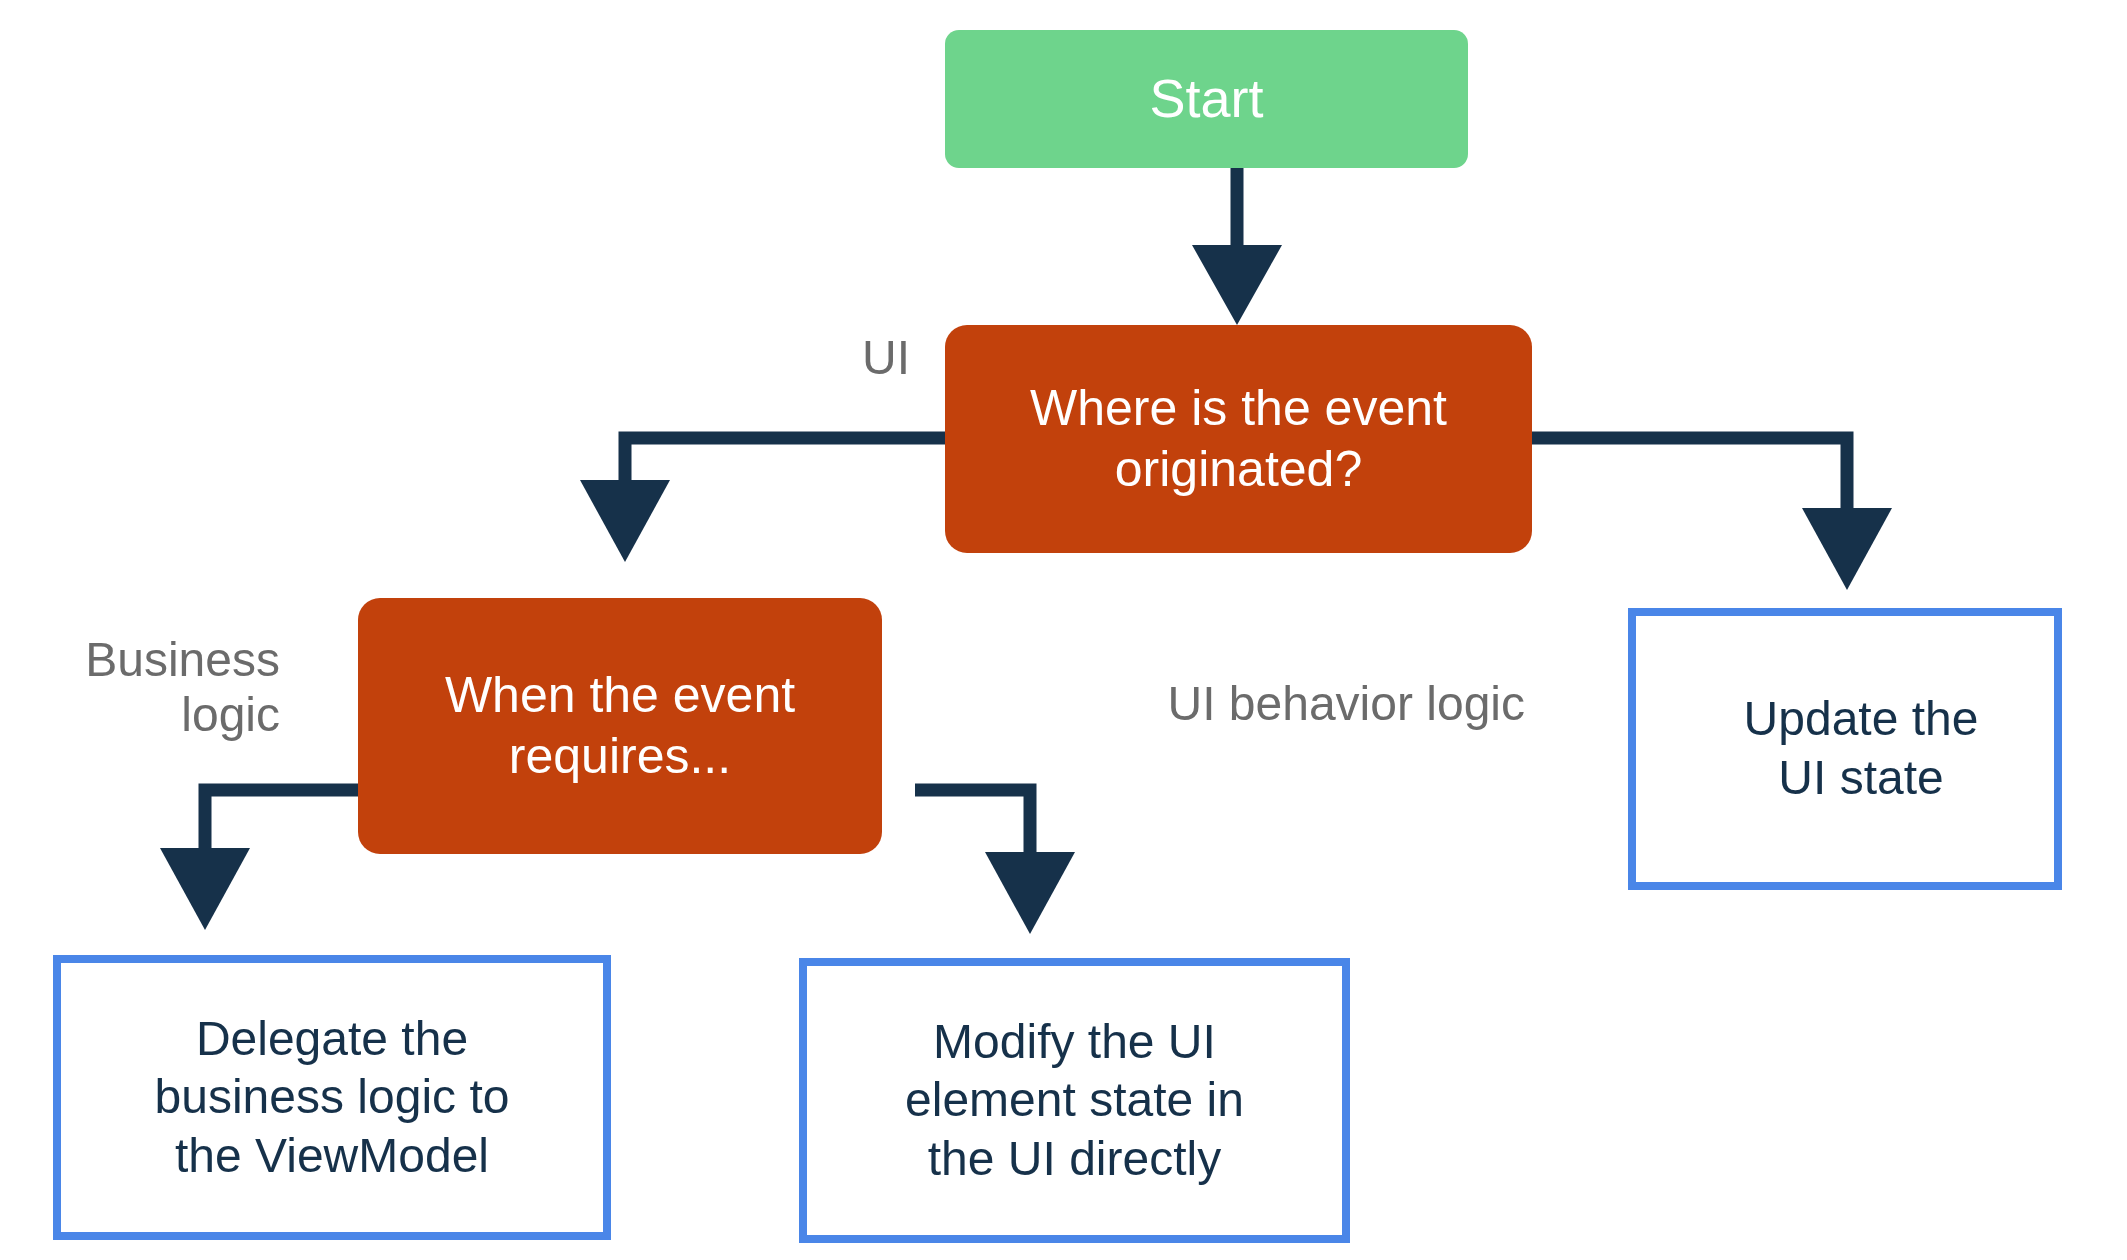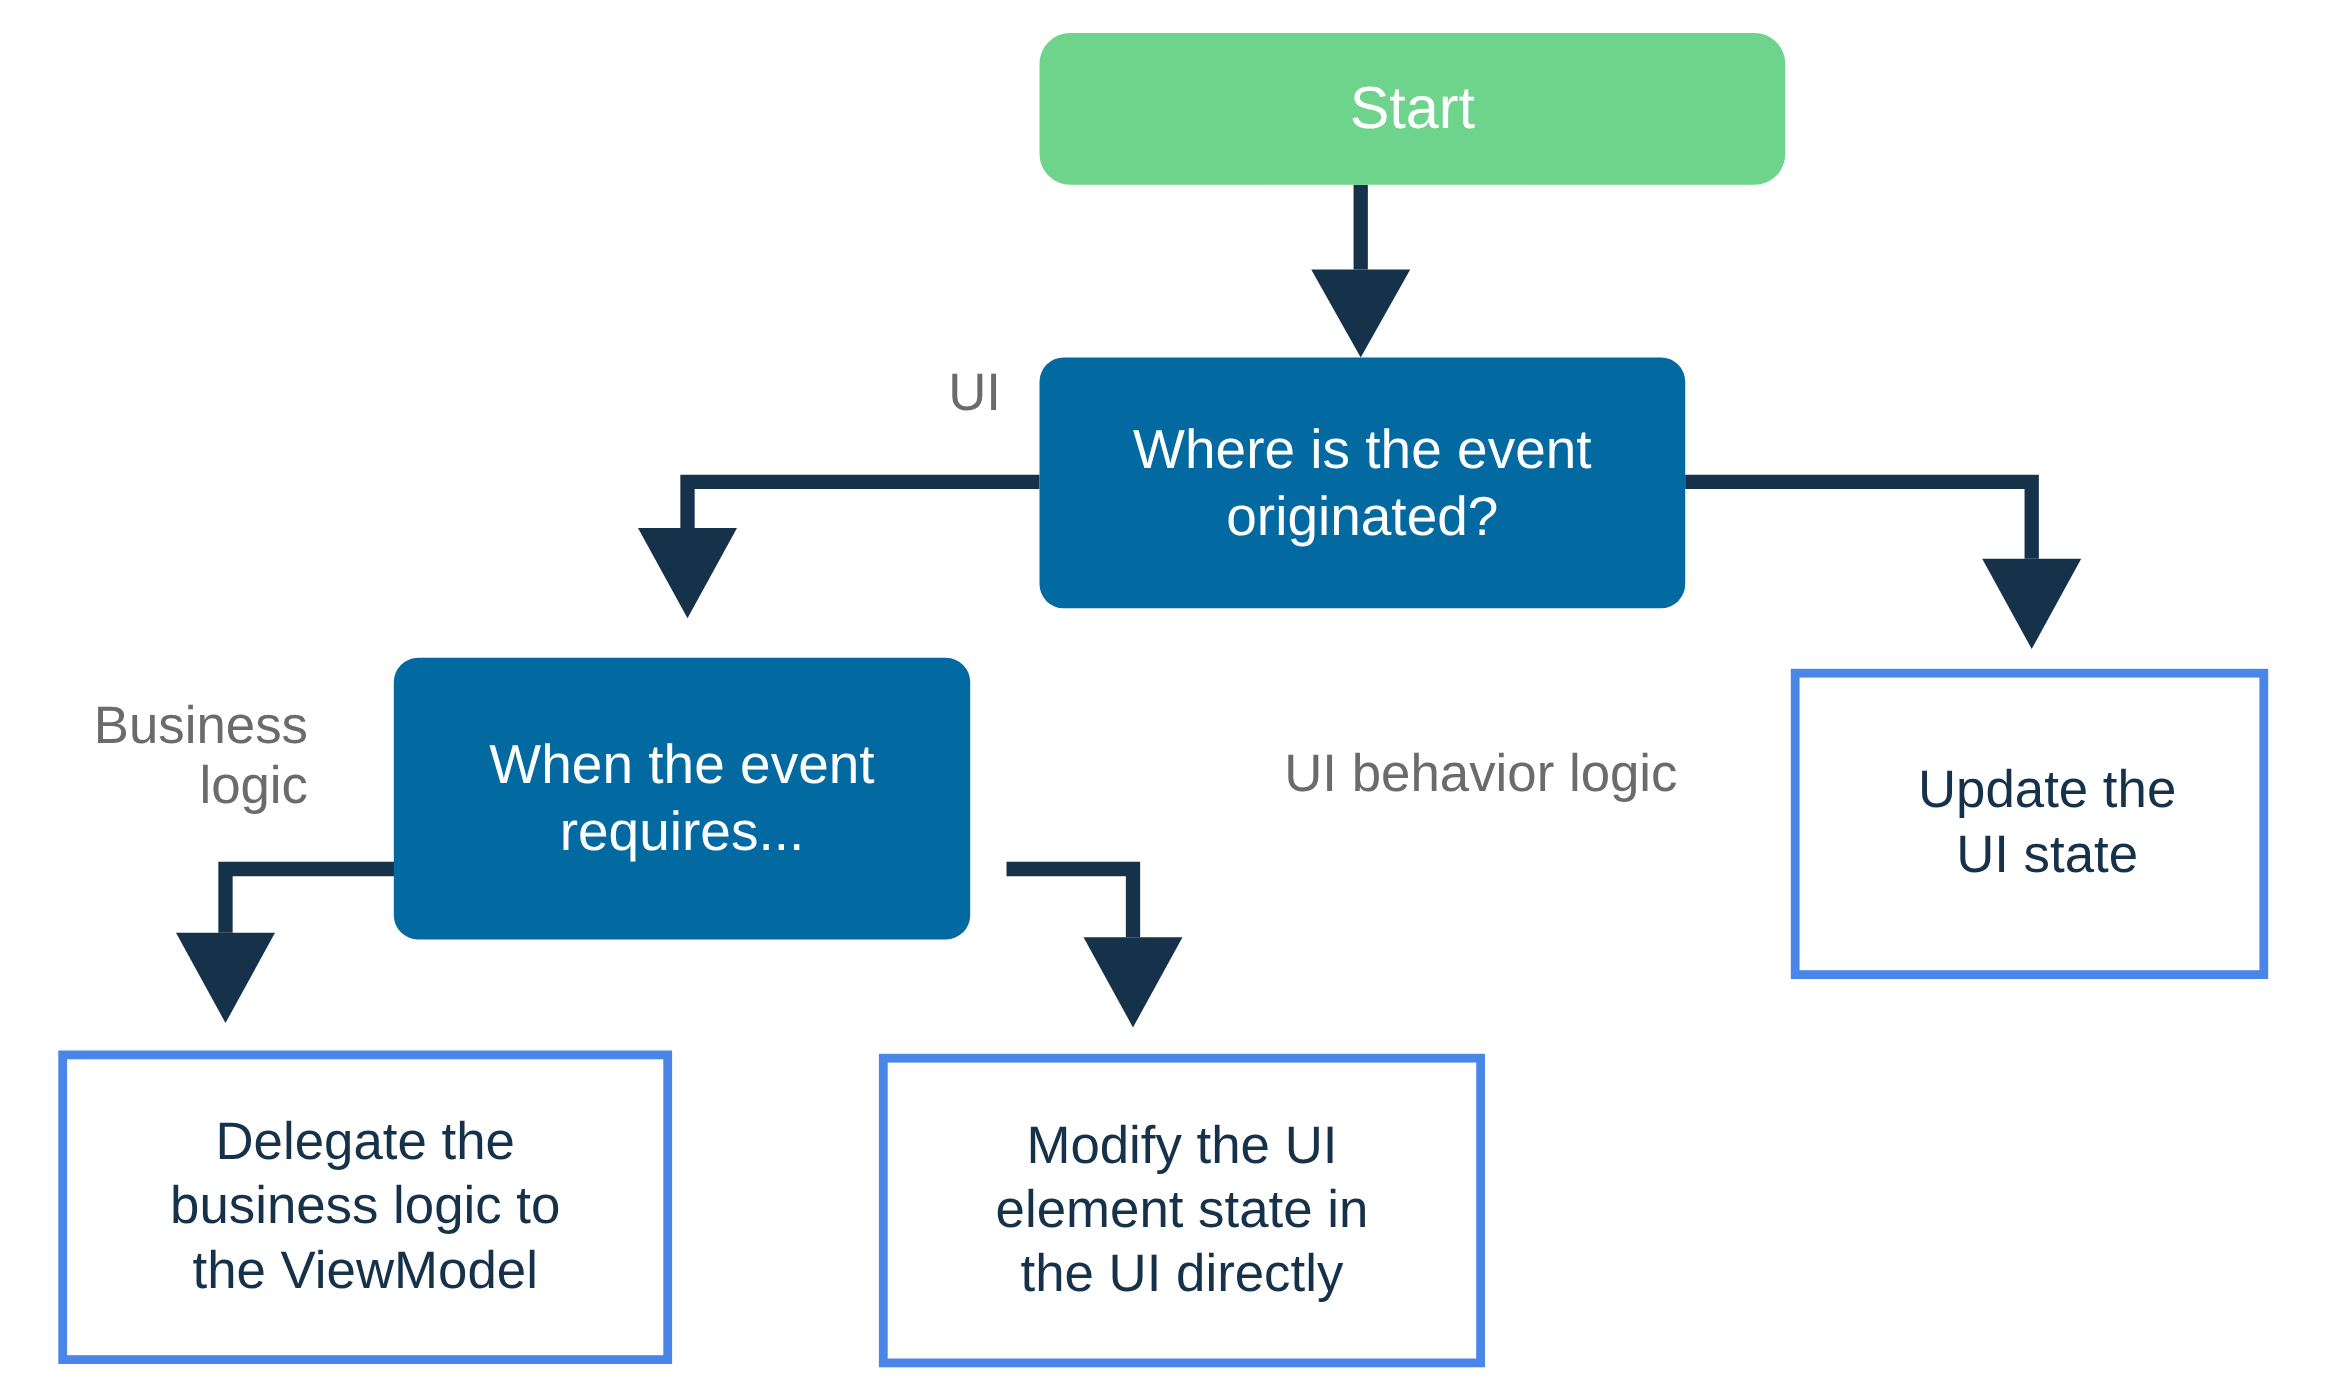--- a/index.html
+++ b/index.html
@@ -26,21 +26,21 @@
     box-sizing: border-box;
     line-height: 1.22;
   }
   .node-start {
     background: #6ED48C;
     border-radius: 14px;
     color: #ffffff;
     font-size: 54px;
   }
   .node-decision {
-    background: #0369a1;
+    background: #c2410c;
     border-radius: 22px;
     color: #ffffff;
     font-size: 50px;
   }
   .node-outcome {
     background: #ffffff;
     border: 8px solid #4a86e8;
     color: #16314a;
     font-size: 48px;
   }
@@ -100,21 +100,21 @@
       <path class="conn" d="M 360,790 L 205,790 L 205,848"></path>
       <polygon class="arrowhead" points="160,848 250,848 205,930"></polygon>
     </g>
 
     <g>
       <path class="conn" d="M 915,790 L 1030,790 L 1030,852"></path>
       <polygon class="arrowhead" points="985,852 1075,852 1030,934"></polygon>
     </g>
   </svg>
 
-  <div class="node node-start" style="left:945px; top:30px; width:678px; height:138px;border-radius:28px;">
+  <div class="node node-start" style="left:945px; top:30px; width:523px; height:138px;">
     <span class="node-label">Start</span>
   </div>
 
   <div class="node node-decision" style="left:945px; top:325px; width:587px; height:228px;">
     <span class="node-label">Where is the event
 originated?</span>
   </div>
 
   <div class="node node-decision" style="left:358px; top:598px; width:524px; height:256px;">
     <span class="node-label">When the event

